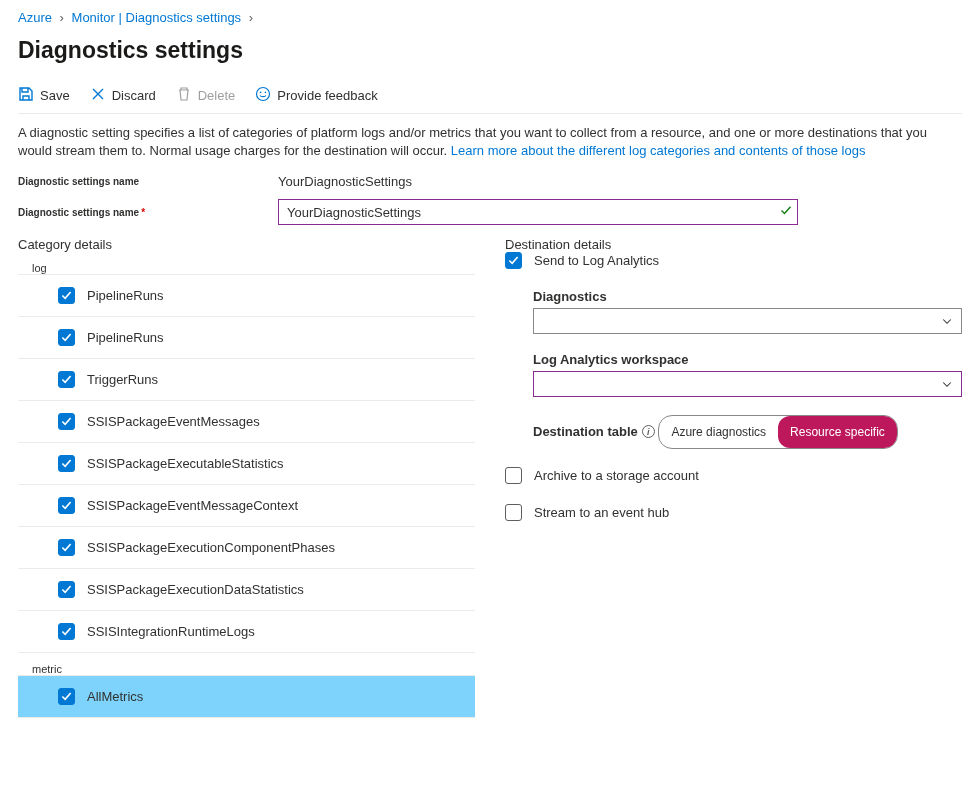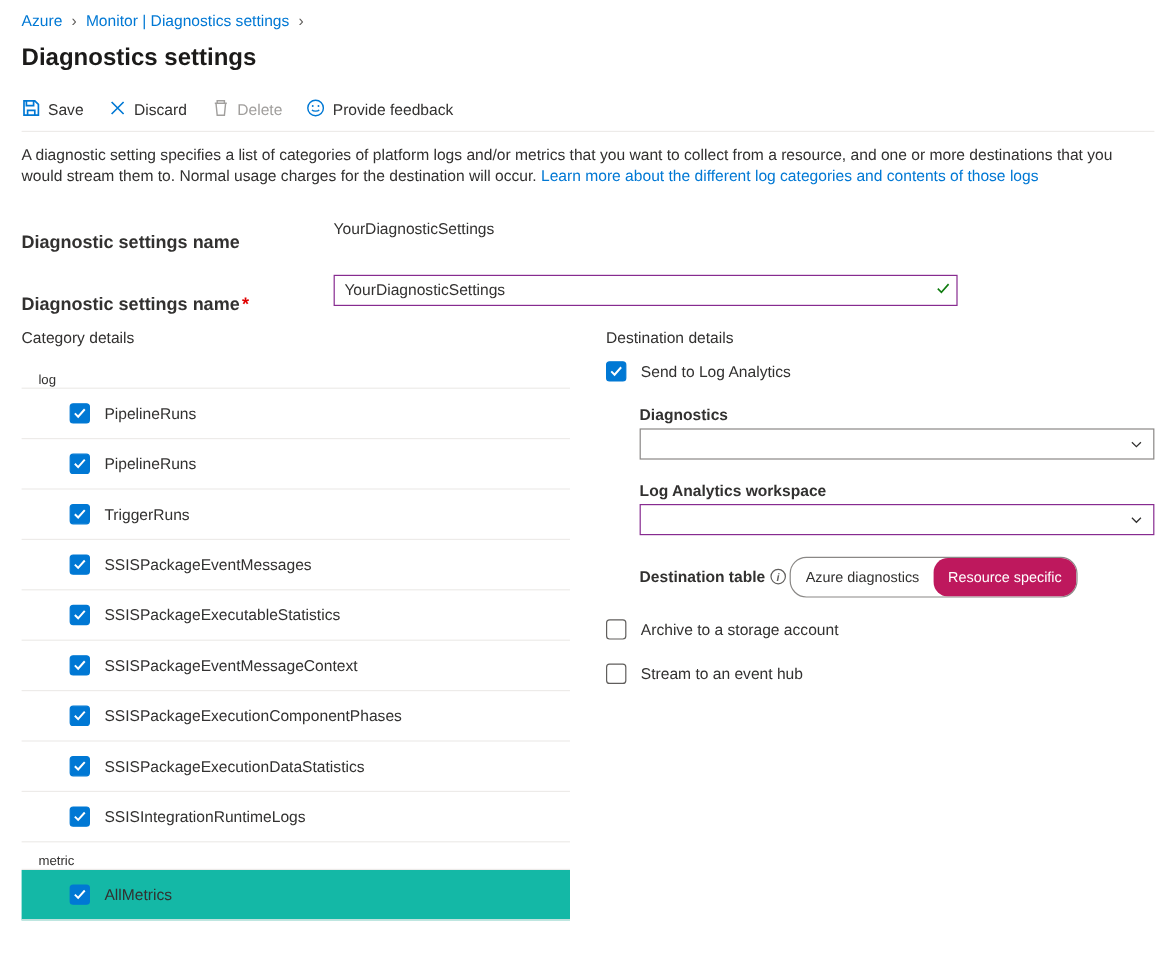--- a/index.html
+++ b/index.html
@@ -1,38 +1,38 @@
 <!DOCTYPE html>
 <html><head>
   <meta charset="utf-8">
   <style>
     * { box-sizing: border-box; margin: 0; padding: 0; }
     body { font-family: "Segoe UI", Arial, sans-serif; font-size: 13px; color: #323130; padding: 10px 18px; width: 980px; }
     a { color: #0078d4; text-decoration: none; }
     .breadcrumb { font-size: 13px; color: #0078d4; padding-bottom: 8px; }
     .breadcrumb .sep { color: #605e5c; margin: 0 4px; }
-    h1 { font-size: 20px; font-weight: 600; margin: 4px 0 22px 0; color: #1b1a19; }
+    h1 { font-size: 23px; font-weight: 600; margin: 4px 0 22px 0; color: #1b1a19; }
     .toolbar { display: flex; gap: 20px; align-items: center; border-bottom: 1px solid #edebe9; padding-bottom: 8px; margin-bottom: 10px; }
     .tool { display: inline-flex; align-items: center; gap: 6px; cursor: pointer; color: #323130; }
     .tool.disabled { color: #a19f9d; cursor: default; }
     .tool svg { width: 16px; height: 16px; }
     .desc { font-size: 13px; line-height: 18px; margin-bottom: 14px; color: #323130; }
     .row { display: flex; margin-bottom: 10px; align-items: center; }
-    .row-label { width: 260px; font-weight: 600; font-size: 15px; margin-top: 24px; }
+    .row-label { width: 260px; font-weight: 600; font-size: 10px; }
     .row-label .req { color: #e00000; margin-left: 2px; }
     .row-value-plain { font-size: 13px; color: #323130; }
     .textinput-wrap { position: relative; width: 520px; }
     .textinput { width: 100%; height: 26px; border: 1px solid #872b90; padding: 0 26px 0 8px; font-size: 13px; color: #323130; outline: none; }
     .check-ok { position: absolute; right: 6px; top: 50%; transform: translateY(-50%); color: #107c10; font-weight: bold; }
     .columns { display: flex; gap: 30px; margin-top: 12px; }
     .col { flex: 1; }
-    .col-title { font-size: 13px; color: #323130; margin-bottom: 12px; }
+    .col-title { font-size: 13px; color: #323130; }
     .group-header { font-weight: 400; font-size: 11px; padding: 10px 0 0 14px; border-bottom: 1px solid #edebe9; }
     .chk-row { display: flex; align-items: center; gap: 12px; padding: 12px 0 12px 40px; border-bottom: 1px solid #edebe9; }
-    .chk-row.highlight { background: #14b8a6; }
+    .chk-row.highlight { background: #7dd3fc; }
     .checkbox { width: 17px; height: 17px; border-radius: 3px; display: inline-flex; align-items: center; justify-content: center; flex-shrink: 0; cursor: pointer; }
     .checkbox.checked { background: #0078d4; border: 1px solid #0078d4; }
     .checkbox.unchecked { background: #fff; border: 1px solid #605e5c; }
     .checkbox svg { width: 11px; height: 11px; }
     .dest-row { display: flex; align-items: center; gap: 12px; margin-bottom: 20px; }
     .dest-indent { padding-left: 28px; margin-bottom: 18px; }
     .dest-label { font-weight: 600; font-size: 13px; margin-bottom: 4px; display: inline-flex; align-items: center; gap: 4px; }
     .select { width: 100%; height: 26px; border: 1px solid #8a8886; background: #fff; display: flex; align-items: center; justify-content: flex-end; padding: 0 8px; cursor: pointer; }
     .select.purple { border-color: #872b90; }
     .segmented { display: inline-flex; border: 1px solid #8a8886; border-radius: 14px; overflow: hidden; height: 34px; }

